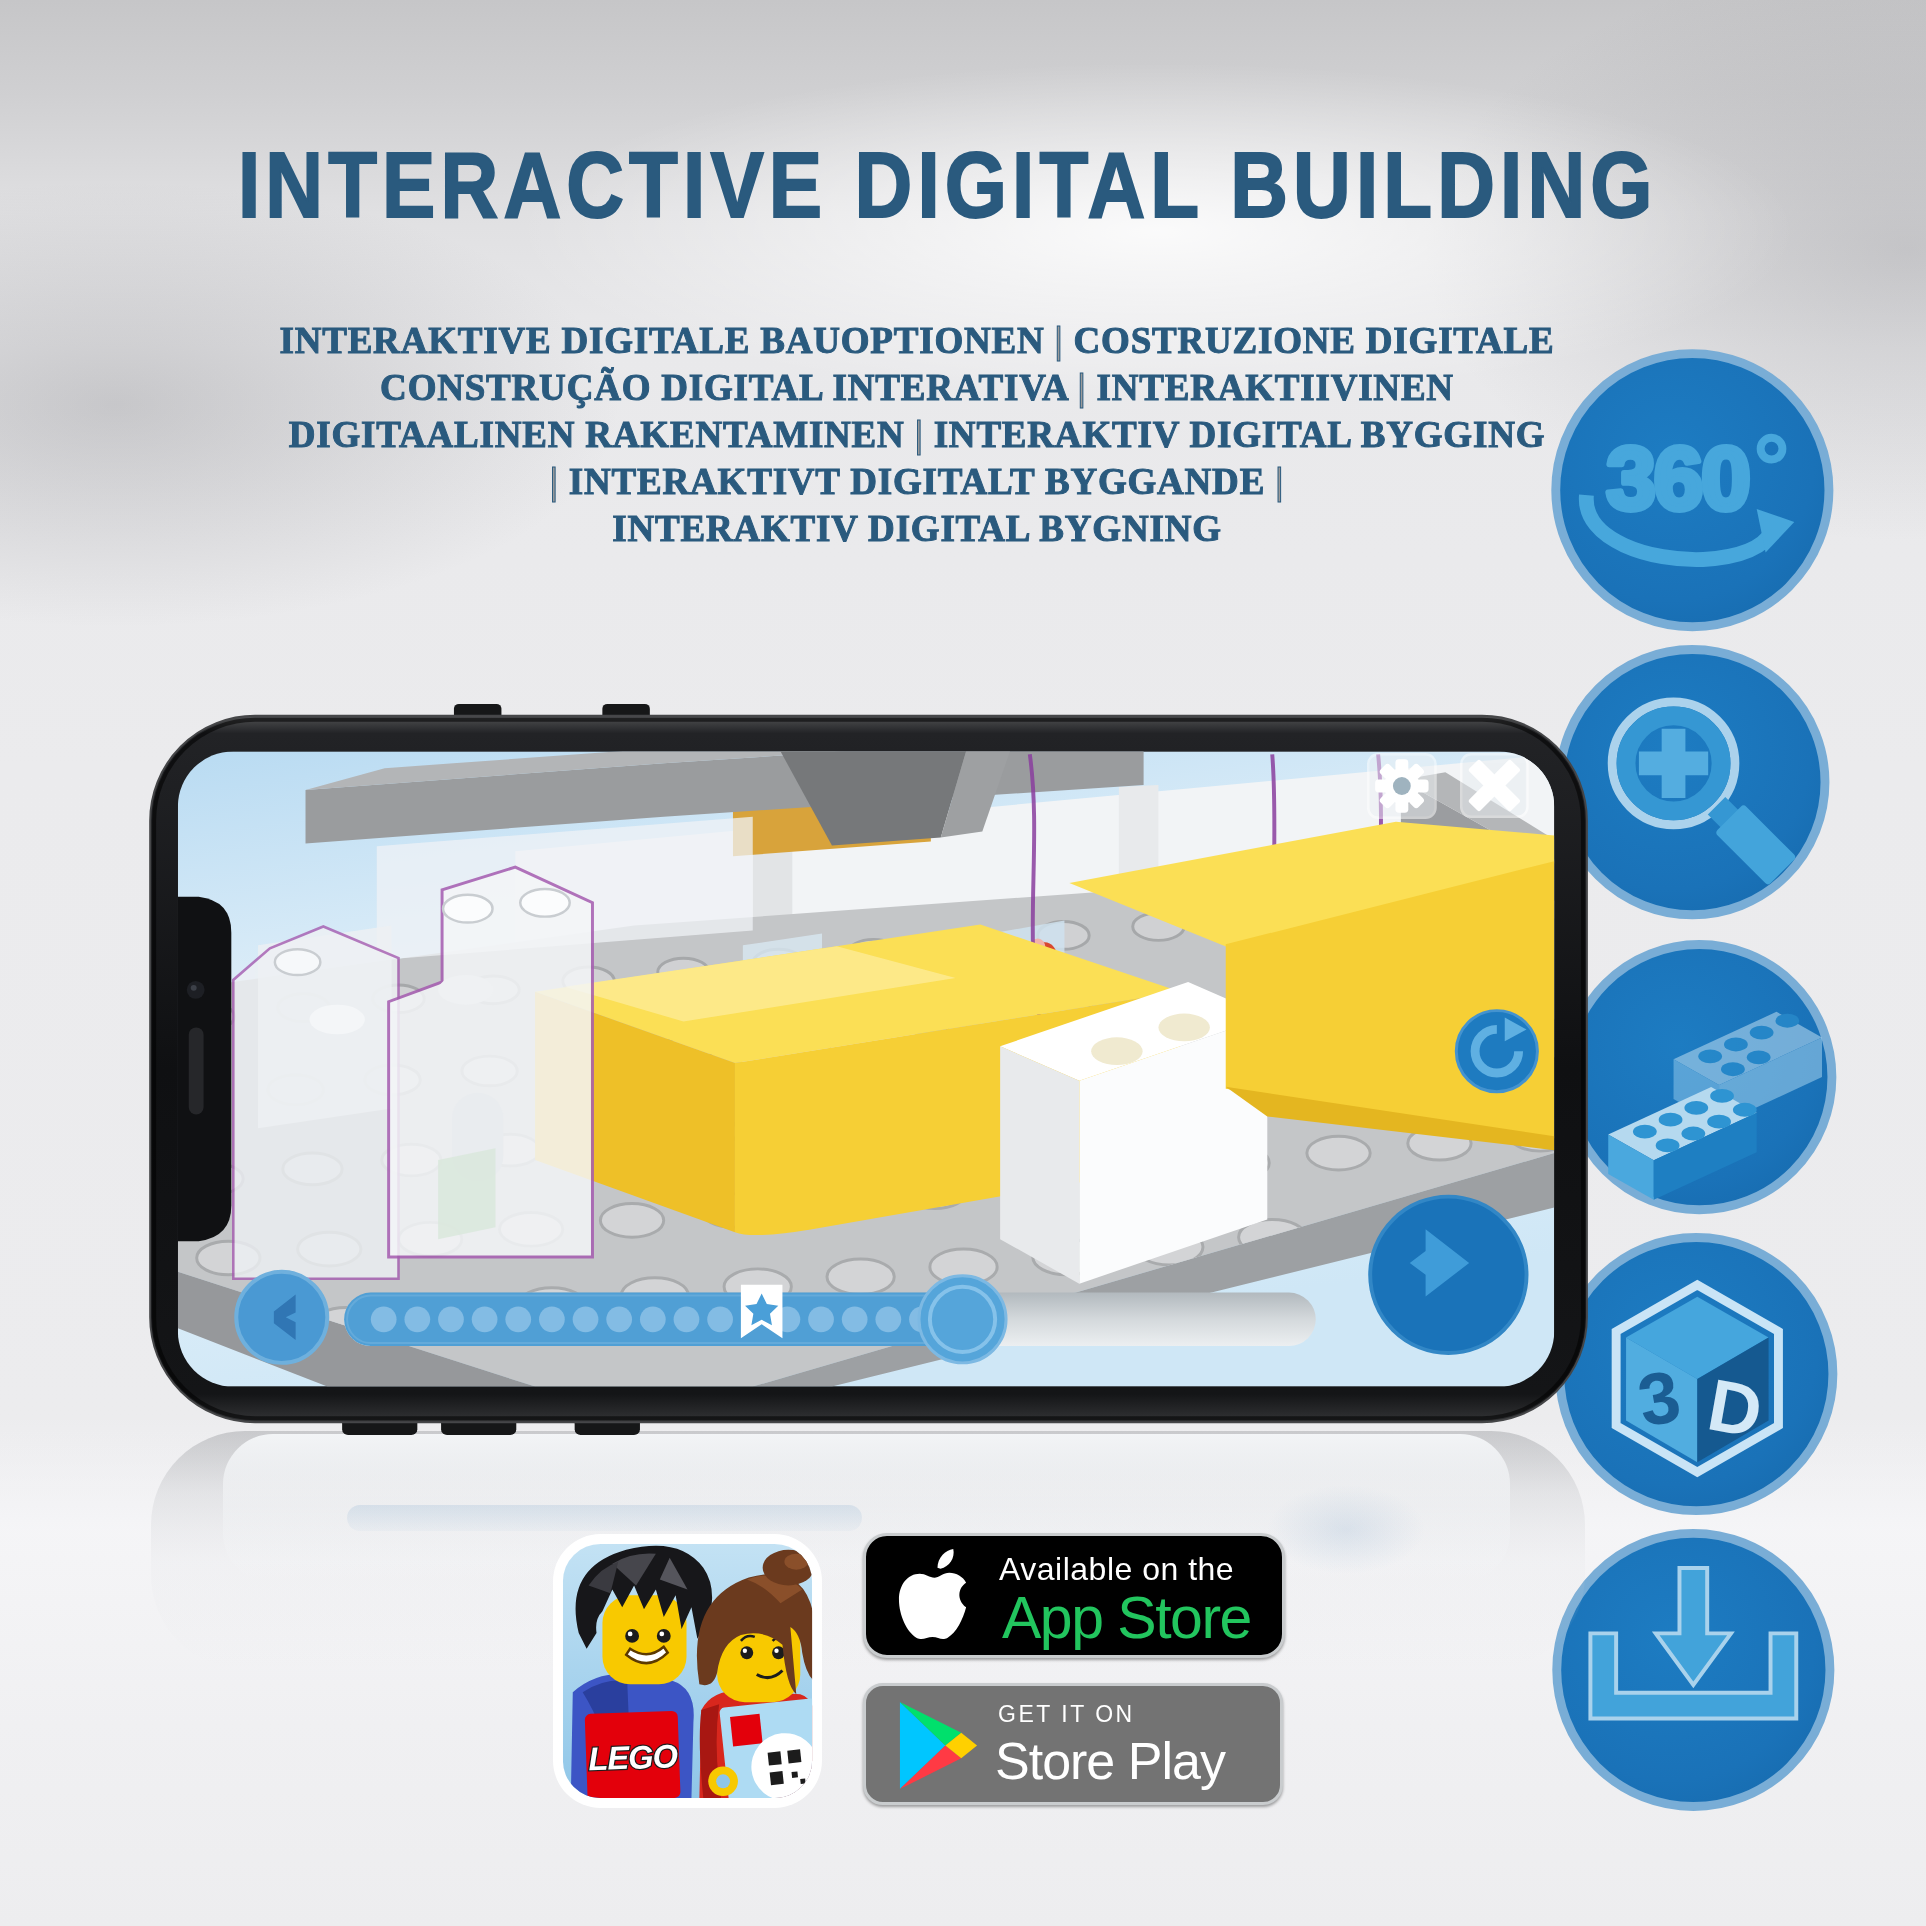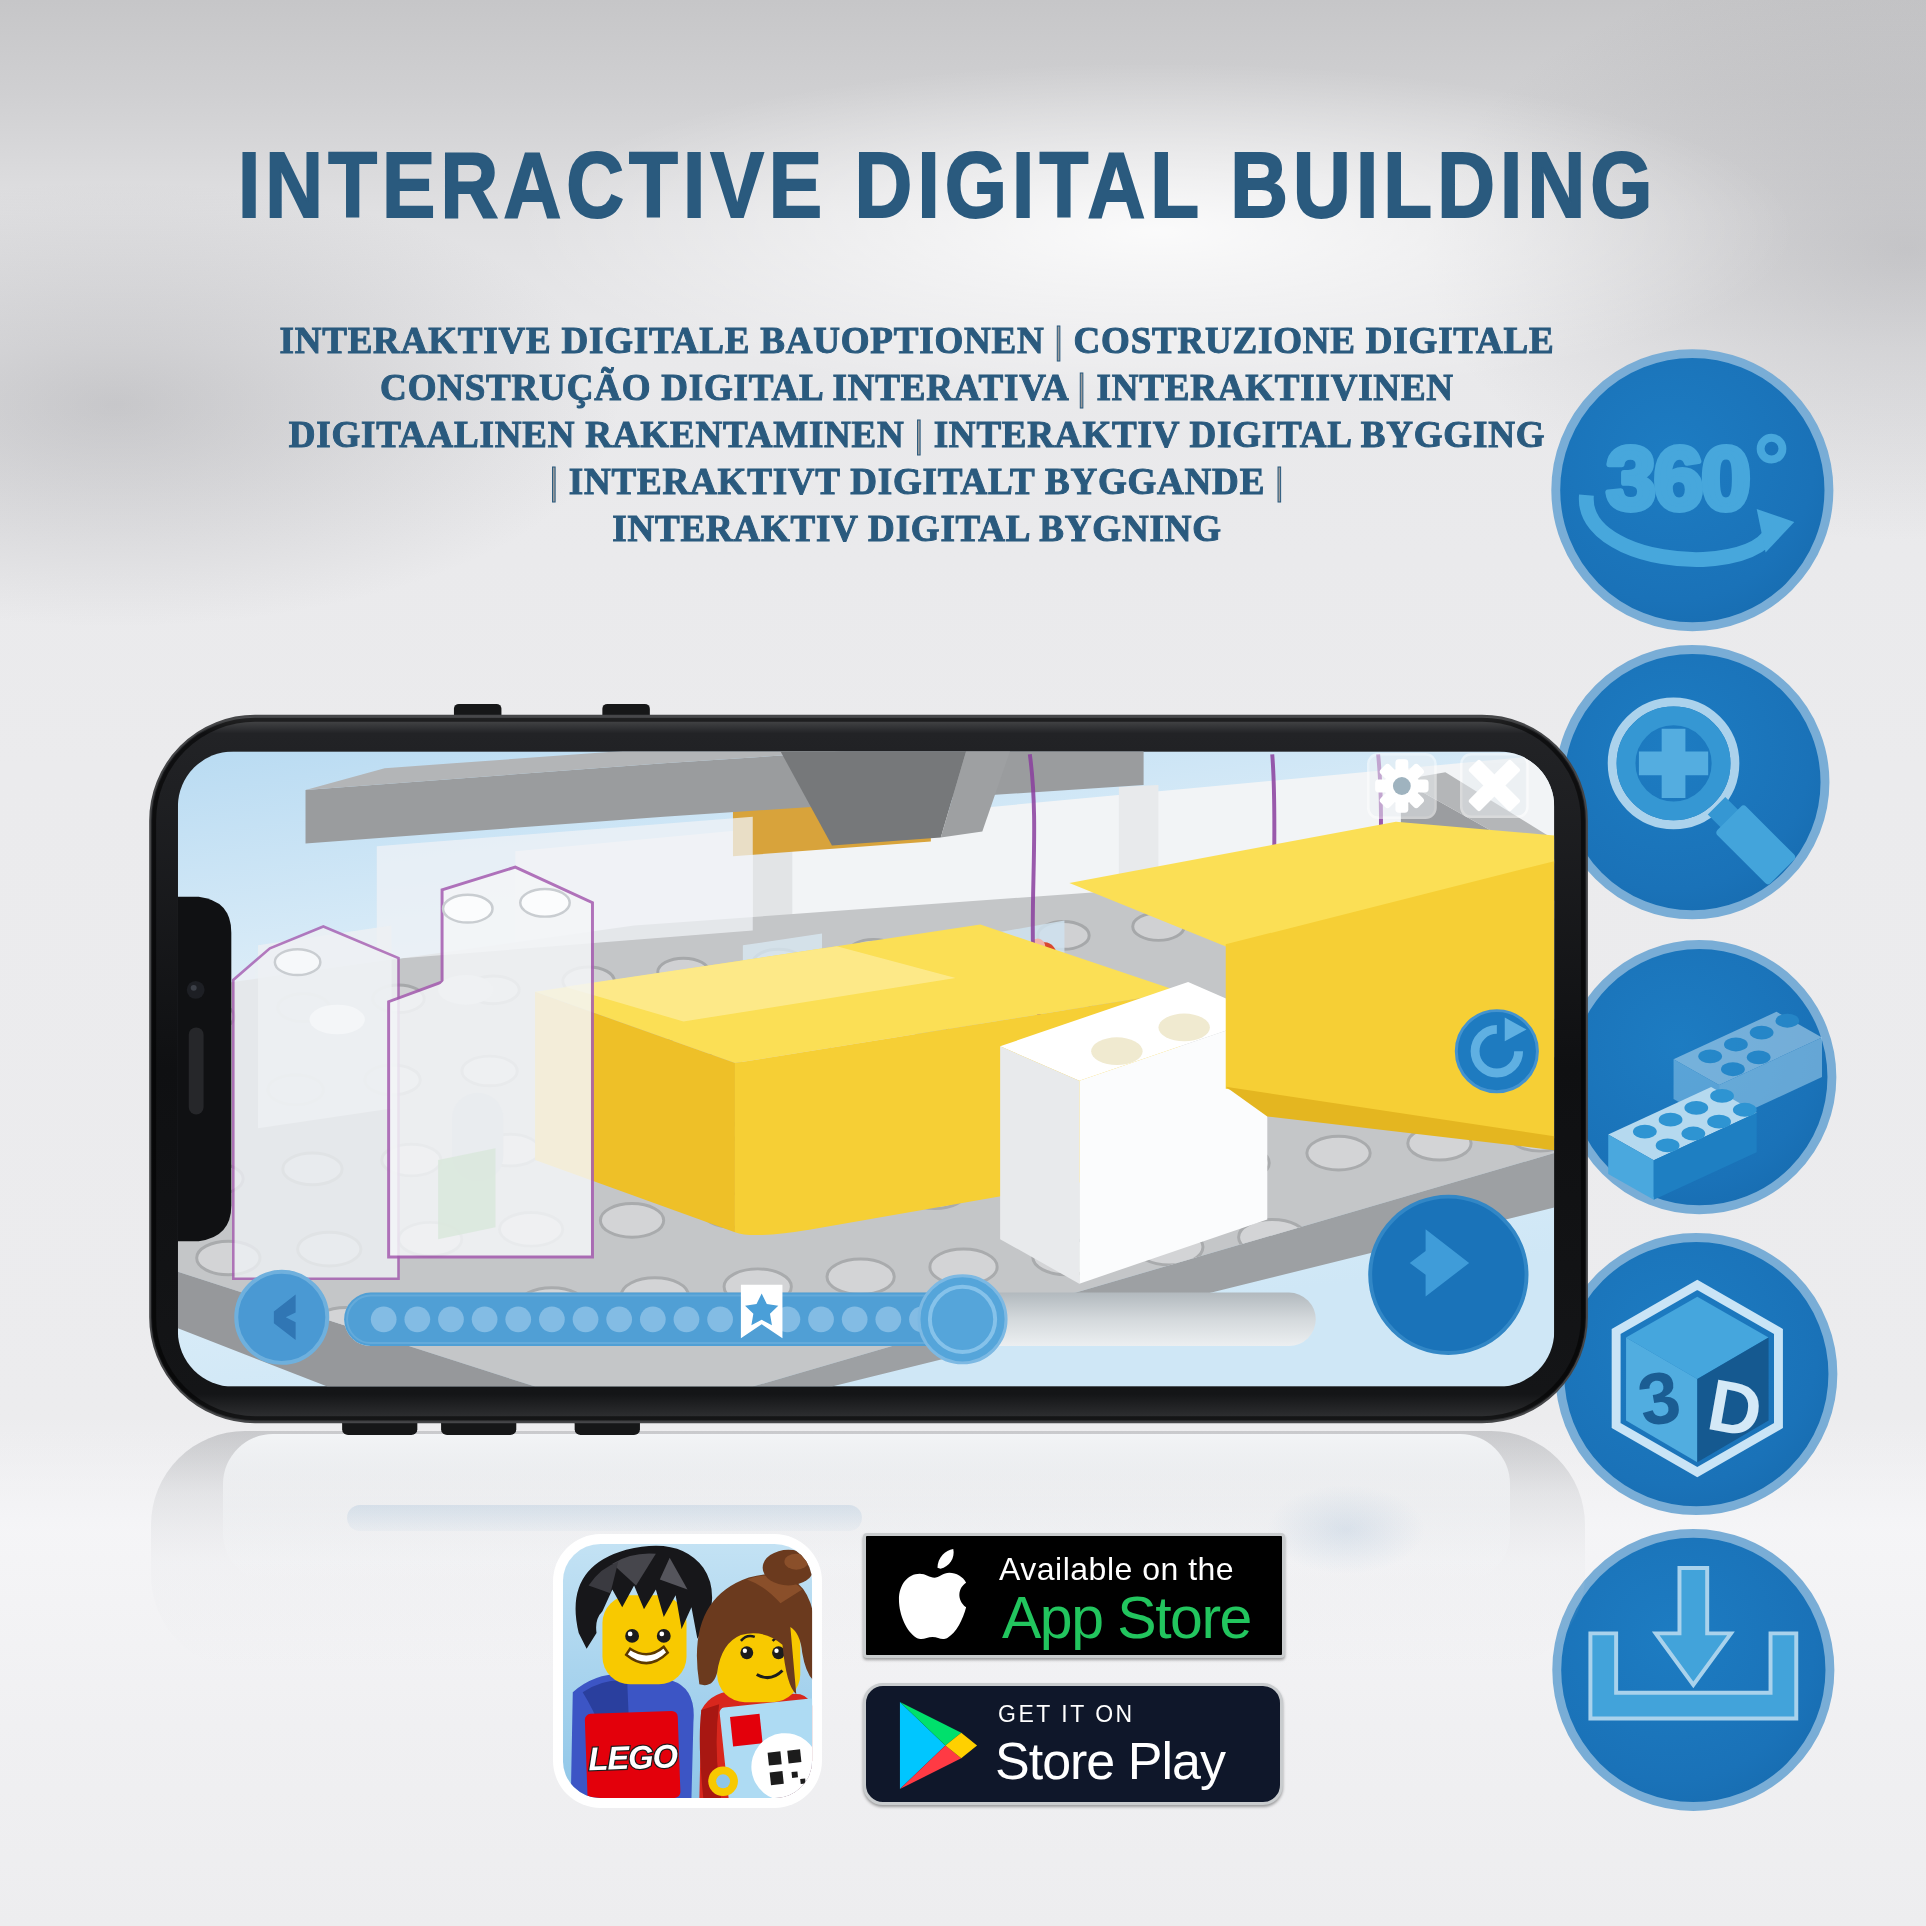--- a/index.html
+++ b/index.html
@@ -443,31 +443,31 @@
         <rect x="66" y="72" width="6" height="6"></rect>
           <rect x="74" y="80" width="5" height="5"></rect>
       </g>
     </g>
 
     <circle cx="172" cy="250" r="15" fill="#f8c900"></circle>
     <circle cx="172" cy="250" r="7" fill="#8fc6e8"></circle>
   </g>
 </svg>
 
-<div class="abs" style="left:863px;top:1533px;width:416px;height:119px;background:#000;border:3px solid #c9ccce;border-radius:4px;box-shadow:0 2px 3px rgba(0,0,0,0.35);">
+<div class="abs" style="left:863px;top:1533px;width:416px;height:119px;background:#000;border:3px solid #c9ccce;border-radius:24px;box-shadow:0 2px 3px rgba(0,0,0,0.35);">
   <svg class="abs" style="left:30px;top:12px;" width="79" height="95" viewBox="0 0 80 96">
 
     <path d="M 42,20 C 42,10 50,2 58,1 C 60,10 54,19 45,21 Z" fill="#ffffff"></path>
     <path d="M 54,25 C 61,25 68,29 71,35 C 63,40 61,52 71,60 C 68,72 61,86 52,91 C 46,94 43,90 37,90 C 31,90 27,94 21,91 C 11,85 3,68 3,52 C 3,37 12,26 24,26 C 30,26 34,30 39,30 C 43,30 48,25 54,25 Z" fill="#ffffff"></path>
   </svg>
   <div class="abs" style="left:133px;top:15px;color:#fff;font-size:32px;letter-spacing:0.5px;white-space:nowrap;">Available on the</div>
   <div class="abs" style="left:136px;top:48px;color:#22c55e;font-size:59px;letter-spacing:-1.5px;white-space:nowrap;">App Store</div>
 </div>
 
-<div class="abs" style="left:863px;top:1683px;width:414px;height:116px;background:#0f172a;border:3px solid #c9ccce;border-radius:20px;box-shadow:0 2px 3px rgba(0,0,0,0.35);">
+<div class="abs" style="left:863px;top:1683px;width:414px;height:116px;background:#737373;border:3px solid #c9ccce;border-radius:20px;box-shadow:0 2px 3px rgba(0,0,0,0.35);">
   <svg class="abs" style="left:26px;top:14px;" width="91" height="91" viewBox="0 0 92 92">
     <polygon points="8,2 8,90 54,46" fill="#00c6ff"></polygon>
     <polygon points="8,2 70,33 54,46" fill="#00e06c"></polygon>
     <polygon points="8,90 70,59 54,46" fill="#ff3a44"></polygon>
     <polygon points="54,46 70,33 86,46 70,59" fill="#ffd000"></polygon>
   </svg>
   <div class="abs" style="left:132px;top:15px;color:#fff;font-size:23px;letter-spacing:2.5px;white-space:nowrap;">GET IT ON</div>
   <div class="abs" style="left:129px;top:45px;color:#fff;font-size:52px;letter-spacing:-1px;white-space:nowrap;">Store Play</div>
 </div>
 

